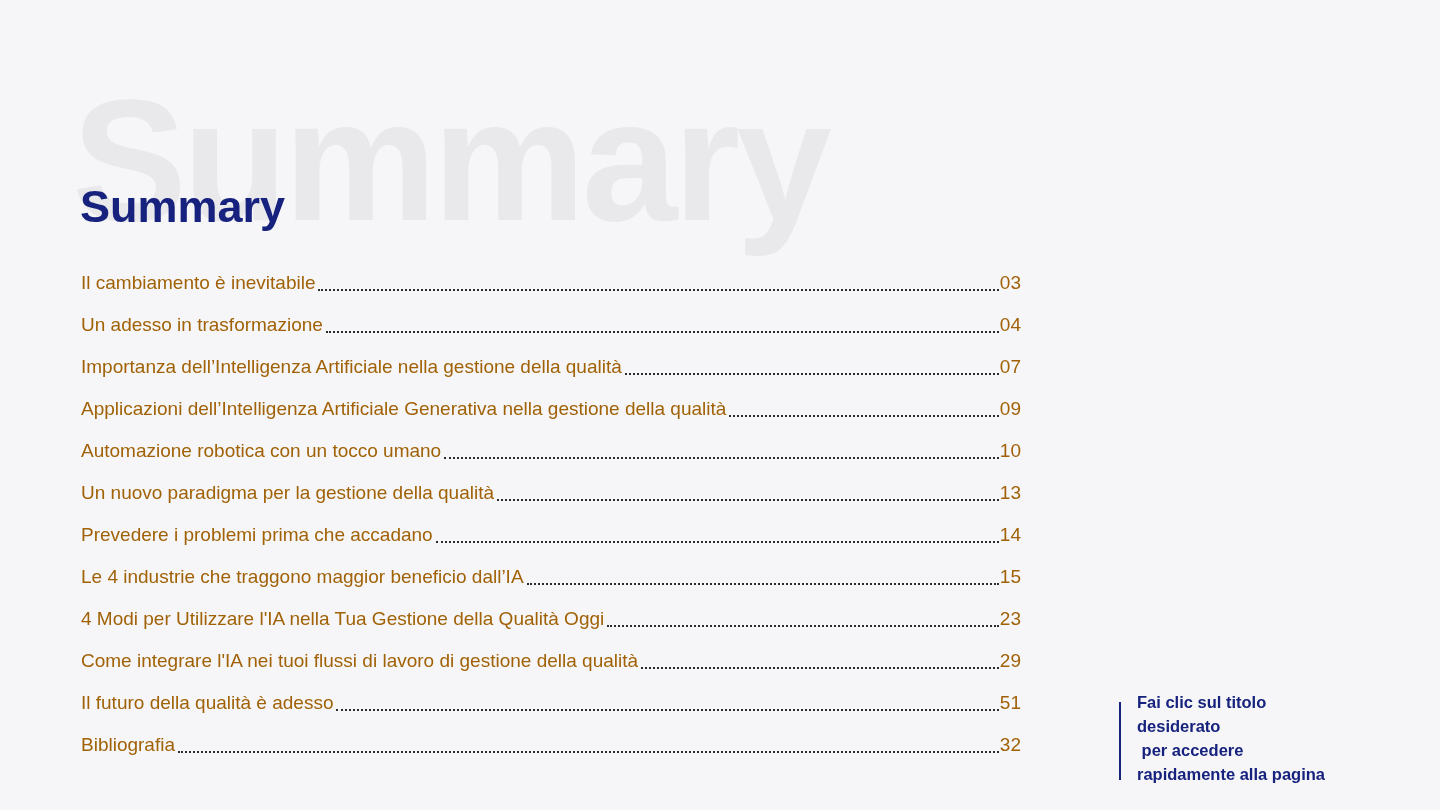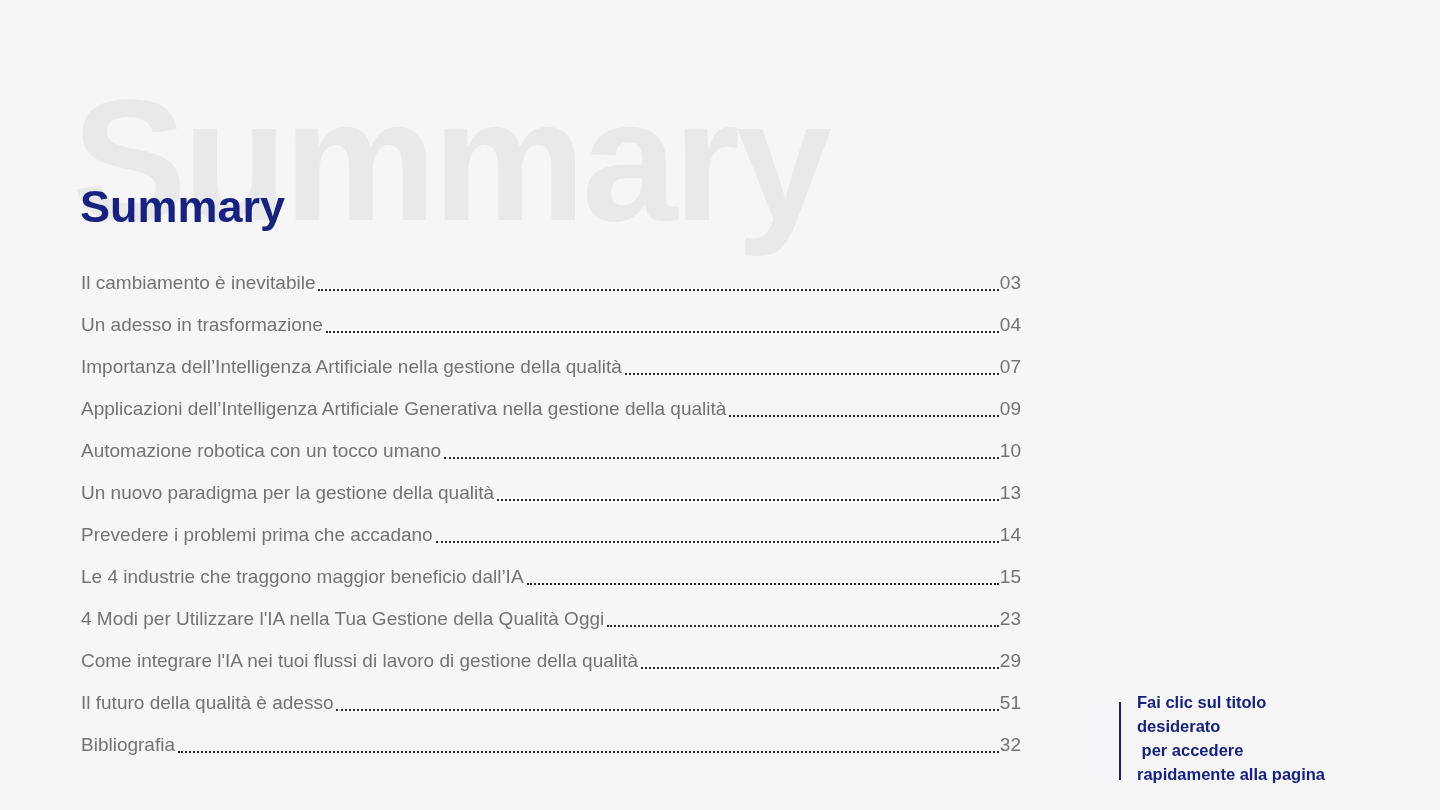--- a/index.html
+++ b/index.html
@@ -38,21 +38,21 @@
     position: absolute;
     left: 81px; top: 218px;
     width: 940px;
   }
   .toc-row {
     display: flex;
     align-items: baseline;
     height: 42px;
     line-height: 42px;
     font-size: 19px;
-    color: #737373;
+    color: #a16207;
     cursor: pointer;
   }
   .toc-title { white-space: nowrap; }
   .toc-leader {
     flex: 1;
     align-self: flex-end;
     margin: 0 1px 13px 3px;
     border-bottom: 2px dotted #2b2b2b;
     min-width: 12px;
   }

